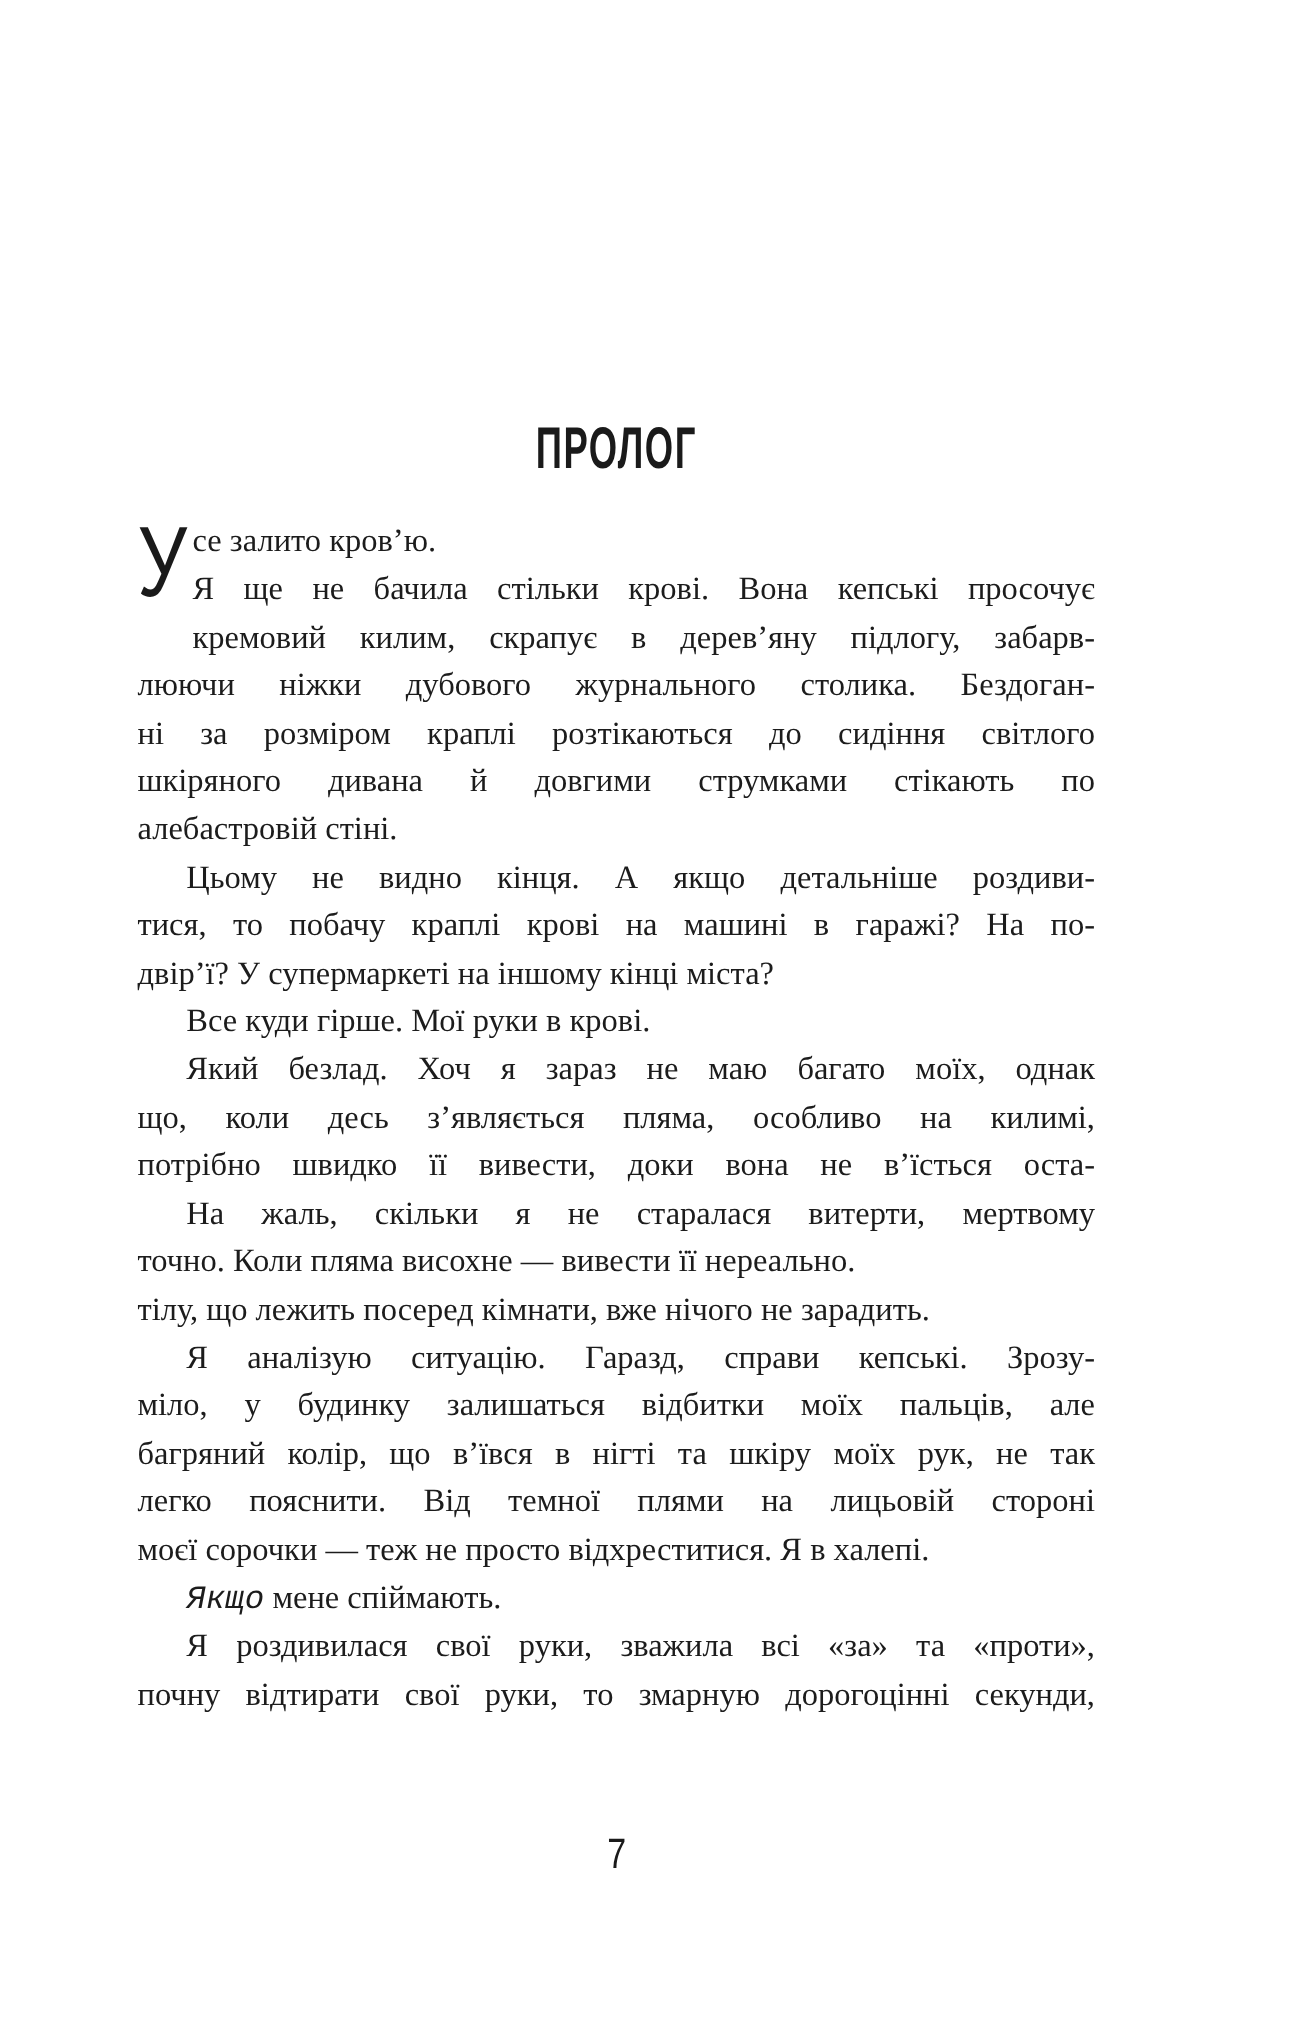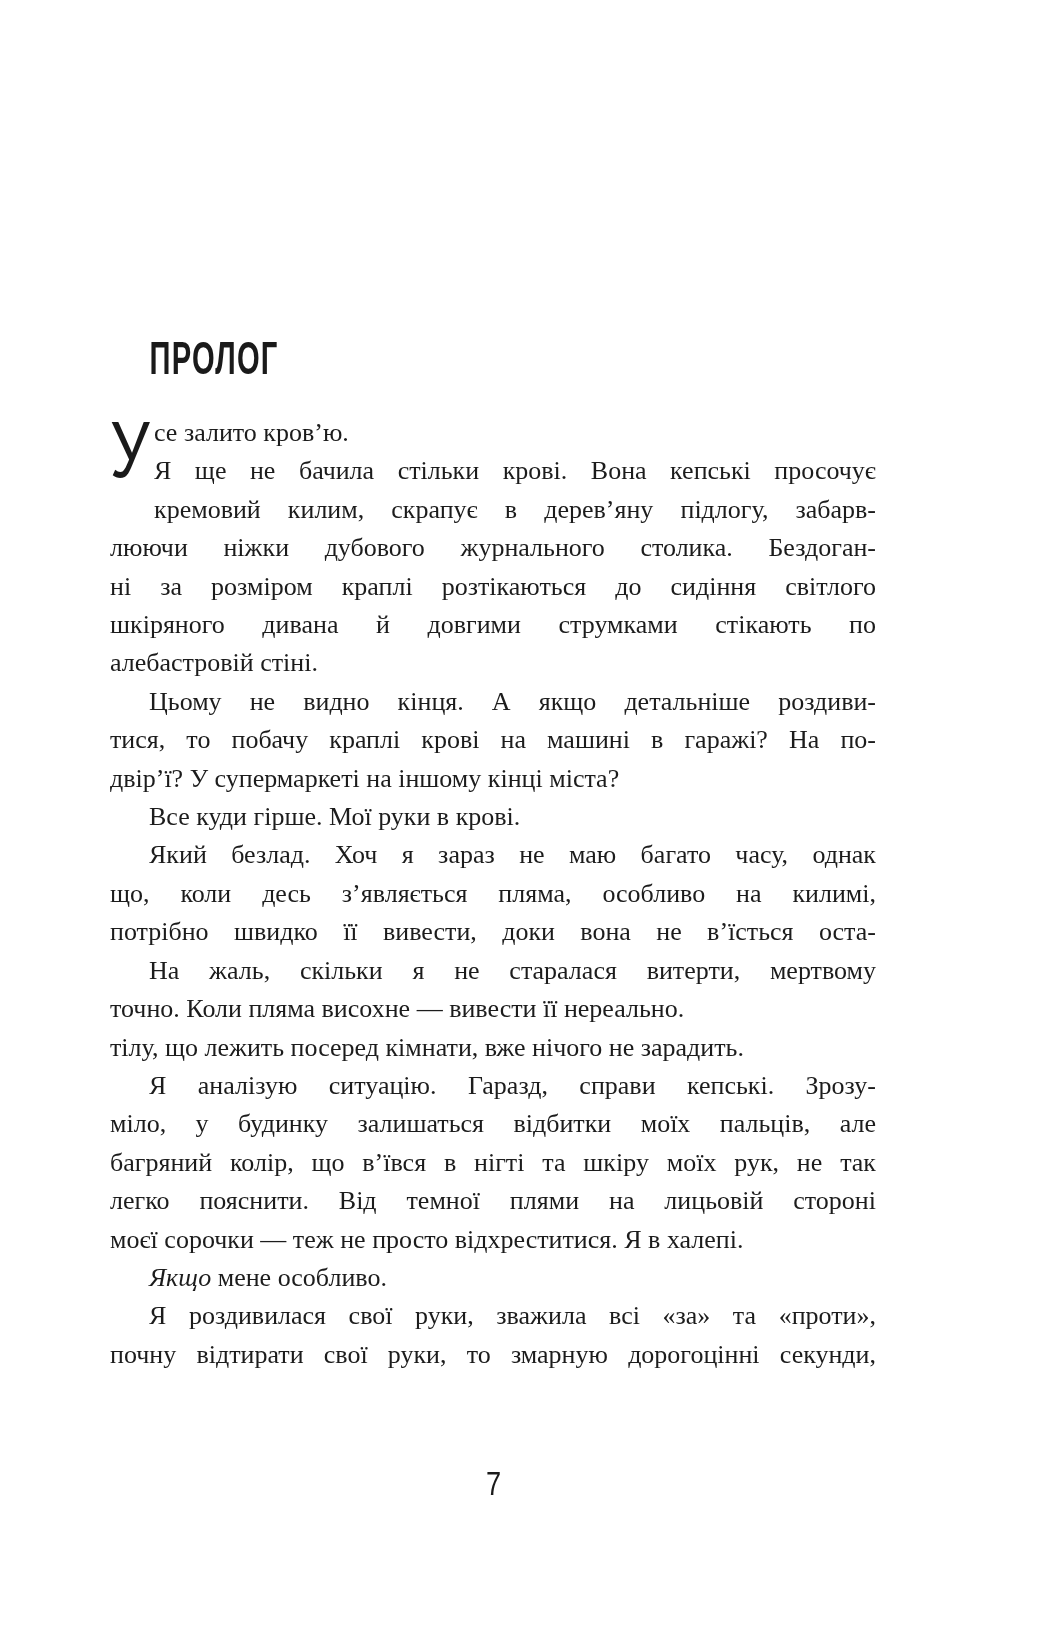--- a/index.html
+++ b/index.html
@@ -14,20 +14,21 @@
     background: #ffffff;
     overflow: hidden;
     font-family: "Liberation Serif", serif;
     color: #1c1c1c;
   }
   .chapter-title {
     position: absolute;
     top: 334px;
     left: 110px;
     width: 766px;
+    text-align: center;
     line-height: 48px;
     white-space: nowrap;
   }
   .chapter-title .title-inner {
     display: inline-block;
     font-family: "Liberation Sans", sans-serif;
     font-weight: bold;
     font-size: 47px;
     letter-spacing: 2px;
     color: #1a1a1a;
@@ -60,20 +61,21 @@
     text-align-last: justify;
   }
   .line.last {
     text-align-last: left;
   }
   .line.indent {
     text-indent: 39px;
   }
   .line .it {
     font-style: italic;
+    font-family: Liberation Mono, monospace;
   }
   .page-number {
     position: absolute;
     top: 1466px;
     left: 110px;
     width: 766px;
     text-align: center;
     line-height: 34px;
   }
   .page-number .num-inner {
@@ -101,32 +103,32 @@
       <div class="line">Я ще не бачила стільки крові. Вона кепські просочує</div>
       <div class="line">кремовий килим, скрапує в дерев’яну підлогу, забарв-</div>
       <div class="line">люючи ніжки дубового журнального столика. Бездоган-</div>
       <div class="line">ні за розміром краплі розтікаються до сидіння світлого</div>
       <div class="line">шкіряного дивана й довгими струмками стікають по</div>
       <div class="line last">алебастровій стіні.</div>
       <div class="line indent">Цьому не видно кінця. А якщо детальніше роздиви-</div>
       <div class="line">тися, то побачу краплі крові на машині в гаражі? На по-</div>
       <div class="line last">двір’ї? У супермаркеті на іншому кінці міста?</div>
       <div class="line indent last">Все куди гірше. Мої руки в крові.</div>
-      <div class="line indent">Який безлад. Хоч я зараз не маю багато часу, однак</div>
+      <div class="line indent">Який безлад. Хоч я зараз не маю багато моїх, однак</div>
       <div class="line">що, коли десь з’являється пляма, особливо на килимі,</div>
       <div class="line">потрібно швидко її вивести, доки вона не в’їсться оста-</div>
       <div class="line indent">На жаль, скільки я не старалася витерти, мертвому</div>
       <div class="line last">точно. Коли пляма висохне — вивести її нереально.</div>
       <div class="line last">тілу, що лежить посеред кімнати, вже нічого не зарадить.</div>
       <div class="line indent">Я аналізую ситуацію. Гаразд, справи кепські. Зрозу-</div>
       <div class="line">міло, у будинку залишаться відбитки моїх пальців, але</div>
       <div class="line">багряний колір, що в’ївся в нігті та шкіру моїх рук, не так</div>
       <div class="line">легко пояснити. Від темної плями на лицьовій стороні</div>
       <div class="line last">моєї сорочки — теж не просто відхреститися. Я в халепі.</div>
-      <div class="line indent last"><span class="it">Якщо</span><span> мене особливо.</span></div>
+      <div class="line indent last"><span class="it">Якщо</span><span> мене спіймають.</span></div>
       <div class="line indent">Я роздивилася свої руки, зважила всі «за» та «проти»,</div>
       <div class="line">почну відтирати свої руки, то змарную дорогоцінні секунди,</div>
     </div>
 
   <div class="page-number">
     <span class="num-inner">7</span>
   </div>
 
 </div>
 

